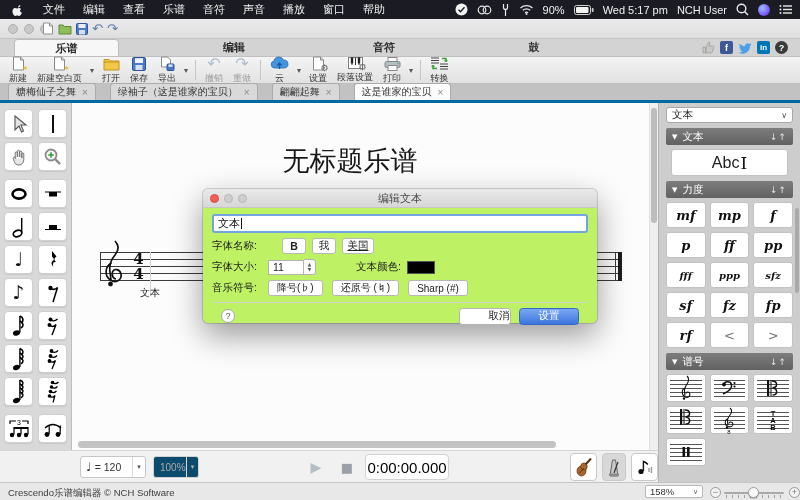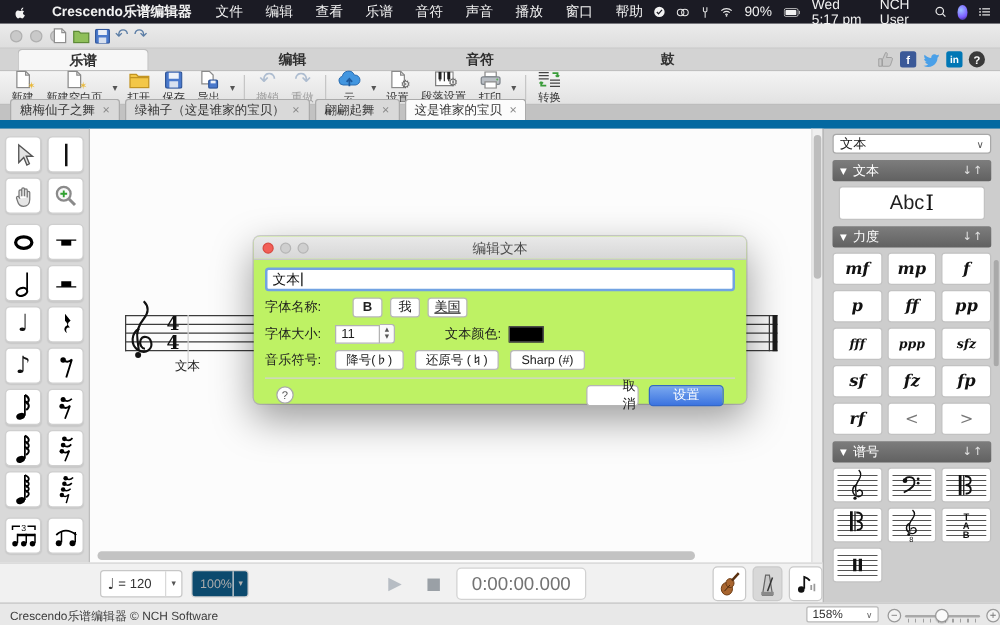--- a/index.html
+++ b/index.html
@@ -56,21 +56,21 @@
   .ddow { align-self:center; font-size:8px; color:#555; padding:0 3px; font-family:"DejaVu Sans",sans-serif; }
   .tsep { width:1px; background:#c6c6c6; margin:3px 4px; }
   .gear-glyph { font-family:"DejaVu Sans",sans-serif; font-size:9px; color:#666; position:absolute;
     right:-4px; bottom:-2px; line-height:9px; }
   .star-glyph { font-family:"DejaVu Sans",sans-serif; font-size:8px; color:#e8b93c; position:absolute;
     right:-4px; bottom:-2px; line-height:8px; }
   .undo-glyph { font-family:"DejaVu Sans",sans-serif; font-size:16px; line-height:14px; color:#aebdd0; }
 
   
   .doctabs { position:absolute; left:0; top:84px; width:800px; height:19px; background:#c2c2c2;
-    display:flex; align-items:flex-end; padding-left:8px; gap:4px; border-bottom:7px solid #0369a1; }
+    display:flex; align-items:flex-end; padding-left:8px; gap:14px; border-bottom:3px solid #0369a1; }
   .dtab { height:17px; display:flex; align-items:center; padding:0 7px; background:#d9d9d9;
     border:1px solid #ababab; border-bottom:none; border-radius:3px 3px 0 0; font-size:10px; color:#333; }
   .dtab.active { background:#fcfcfc; }
   .dtab .x { margin-left:6px; color:#8a8a8a; font-size:10px; }
 
   
   .palette { position:absolute; left:0; top:103px; width:72px; height:347px; background:#d9d9d9;
     border-right:1px solid #bdbdbd; padding-top:6px; }
   .pgroup { display:grid; grid-template-columns:29px 29px; gap:4px 5px; justify-content:center; margin-bottom:8px; }
   .tile { width:29px; height:29px; background:#fff; border:1px solid #cfcfcf; border-radius:4px;
@@ -130,22 +130,22 @@
   .tempo .dd { margin-left:auto; border-left:1px solid #d9d9d9; height:100%; width:13px;
     display:flex; align-items:center; justify-content:center; font-size:7px; color:#555; font-family:"DejaVu Sans",sans-serif; }
   .speed { position:absolute; left:153px; top:5px; width:46px; height:22px; background:#0c4a6e; border:1px solid #d2d2d2;
     border-radius:3px; display:flex; align-items:center; font-size:10px; color:#ababab; padding-left:6px; }
   .speed .dd { margin-left:auto; border-left:1px solid #dcdcdc; height:100%; width:12px;
     display:flex; align-items:center; justify-content:center; font-size:7px; color:#b0b0b0; font-family:"DejaVu Sans",sans-serif; }
   .playbtn { position:absolute; left:305px; top:6px; width:22px; height:20px; display:flex; align-items:center;
     justify-content:center; color:#b7bdc4; font-size:14px; font-family:"DejaVu Sans",sans-serif; }
   .stopbtn { position:absolute; left:336px; top:6px; width:22px; height:20px; display:flex; align-items:center;
     justify-content:center; color:#9aa0a6; font-size:13px; font-family:"DejaVu Sans",sans-serif; }
-  .timebox { position:absolute; left:365px; top:3px; width:104px; height:26px; background:#fff; border:1px solid #d2d2d2;
-    border-radius:4px; display:flex; align-items:center; justify-content:center; font-size:15px; color:#737373; }
+  .timebox { position:absolute; left:365px; top:3px; width:84px; height:26px; background:#fff; border:1px solid #d2d2d2;
+    border-radius:4px; display:flex; align-items:center; justify-content:center; font-size:15px; color:#000000; }
   .inst { position:absolute; top:2px; height:28px; background:#fff; border:1px solid #c9c9c9; border-radius:4px;
     display:flex; align-items:center; justify-content:center; }
   .inst.pressed { background:#d8d8d8; }
 
   
   .statusbar { position:absolute; left:0; top:482px; width:800px; height:18px; background:#e8e8e8; border-top:1px solid #c5c5c5; }
   .sb-text { position:absolute; left:8px; top:4px; font-size:9.5px; color:#3c3c3c; }
   .zoombox { position:absolute; left:645px; top:2px; width:58px; height:13px; background:#fff; border:1px solid #b8b8b8;
     border-radius:2px; font-size:9.5px; color:#333; display:flex; align-items:center; padding:0 4px; }
   .zoombox .chev { margin-left:auto; font-size:7px; color:#666; font-family:"DejaVu Sans",sans-serif; }
@@ -187,36 +187,35 @@
   .numstep { width:12px; height:16px; background:#fafafa; border:1px solid #b3b3b3; border-left:none; border-radius:0 3px 3px 0;
     display:flex; flex-direction:column; align-items:center; justify-content:center; color:#555; font-size:4.5px;
     line-height:5.5px; font-family:"DejaVu Sans",sans-serif; }
   .colorlabel { margin-left:40px; }
   .swatch { width:28px; height:13px; background:#000; border:1px solid #555; margin-left:6px; }
   .symbtn { height:16px; background:#fff; border:1px solid #b7b7b7; border-radius:3px; font-size:10px; color:#222;
     display:flex; align-items:center; justify-content:center; padding:0 8px; margin-right:9px; }
   .dlg-foot { margin-top:6px; border-top:1px solid #d2d2d2; height:27px; display:flex; align-items:center; padding:0 9px; }
   .helpbtn { width:14px; height:14px; border-radius:50%; background:#fdfdfd; border:1px solid #a8a8a8; color:#555;
     font-size:9px; display:flex; align-items:center; justify-content:center; }
-  .cancelbtn { margin-left:auto; width:42px; height:17px; background:#fff; border:1px solid #b5b5b5; border-radius:3.5px;
+  .cancelbtn { margin-left:auto; width:52px; height:17px; background:#fff; border:1px solid #b5b5b5; border-radius:3.5px;
     font-size:10.5px; color:#222; display:flex; align-items:center; justify-content:center;padding-left:28px; }
   .applybtn { margin-left:8px; width:60px; height:17px; background:linear-gradient(#7aa8ef,#3c74e0);
     border:1px solid #3367c8; border-radius:3.5px; font-size:10.5px; color:#fff;
     display:flex; align-items:center; justify-content:center; }
 </style>
 </head>
 <body>
 
 <div class="screen">
 
   <div class="menubar">
     <svg class="apple" viewBox="0 0 14 14" width="12" height="12">
         <path fill="#f2f2f2" d="M9.7 1.2c.1.8-.2 1.5-.7 2.1-.5.6-1.3 1-2 .9-.1-.7.3-1.5.7-2 .5-.5 1.4-.9 2-1zM11.6 10.1c-.3.8-.5 1.1-.9 1.8-.6.9-1.4 2-2.4 2-.9 0-1.1-.6-2.3-.6s-1.5.6-2.3.6c-1 0-1.7-1-2.3-1.9C.5 10.1.3 7.6 1.2 6.2c.6-1 1.6-1.5 2.5-1.5.9 0 1.5.6 2.3.6.7 0 1.2-.6 2.3-.6.8 0 1.7.4 2.3 1.2-2 1.1-1.7 3.6 1 4.2z"></path>
       </svg>
-    <span class="mi app">Crescendo乐谱编辑器</span>
     <span class="mi">文件</span>
     <span class="mi">编辑</span>
     <span class="mi">查看</span>
     <span class="mi">乐谱</span>
     <span class="mi">音符</span>
     <span class="mi">声音</span>
     <span class="mi">播放</span>
     <span class="mi">窗口</span>
     <span class="mi">帮助</span>
     <span class="spacer"></span>
@@ -582,20 +581,21 @@
             <circle cx="5" cy="15.5" r="2.4" fill="#000"></circle>
             <circle cx="16" cy="15.5" r="2.4" fill="#000"></circle>
             <path d="M7.2 15V6.5M18.2 15V6.5" stroke="#000" stroke-width="1.2"></path>
             <path d="M3 9Q10.5 2 19 9" stroke="#000" stroke-width="1.4" fill="none"></path>
           </svg>
         </div>
     </div>
   </div>
 
   <div class="canvas">
+    <div class="score-title">无标题乐谱</div>
     <div class="staff">
       <div class="sline" style="top:0"></div>
       <div class="sline" style="top:7px"></div>
       <div class="sline" style="top:14px"></div>
       <div class="sline" style="top:21px"></div>
       <div class="sline" style="top:28px"></div>
       <div class="bl-start"></div>
       <div class="bl-thin"></div>
       <div class="bl-thick"></div>
       <svg width="24" height="56" viewBox="0 0 24 56" style="position:absolute; left:2px; top:-13px;">

